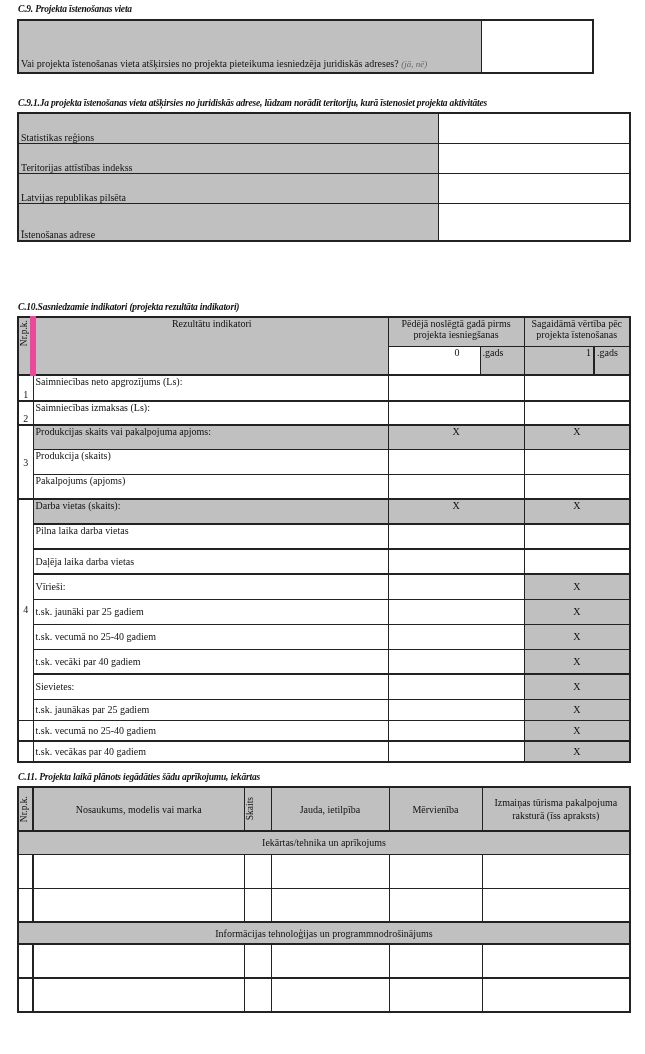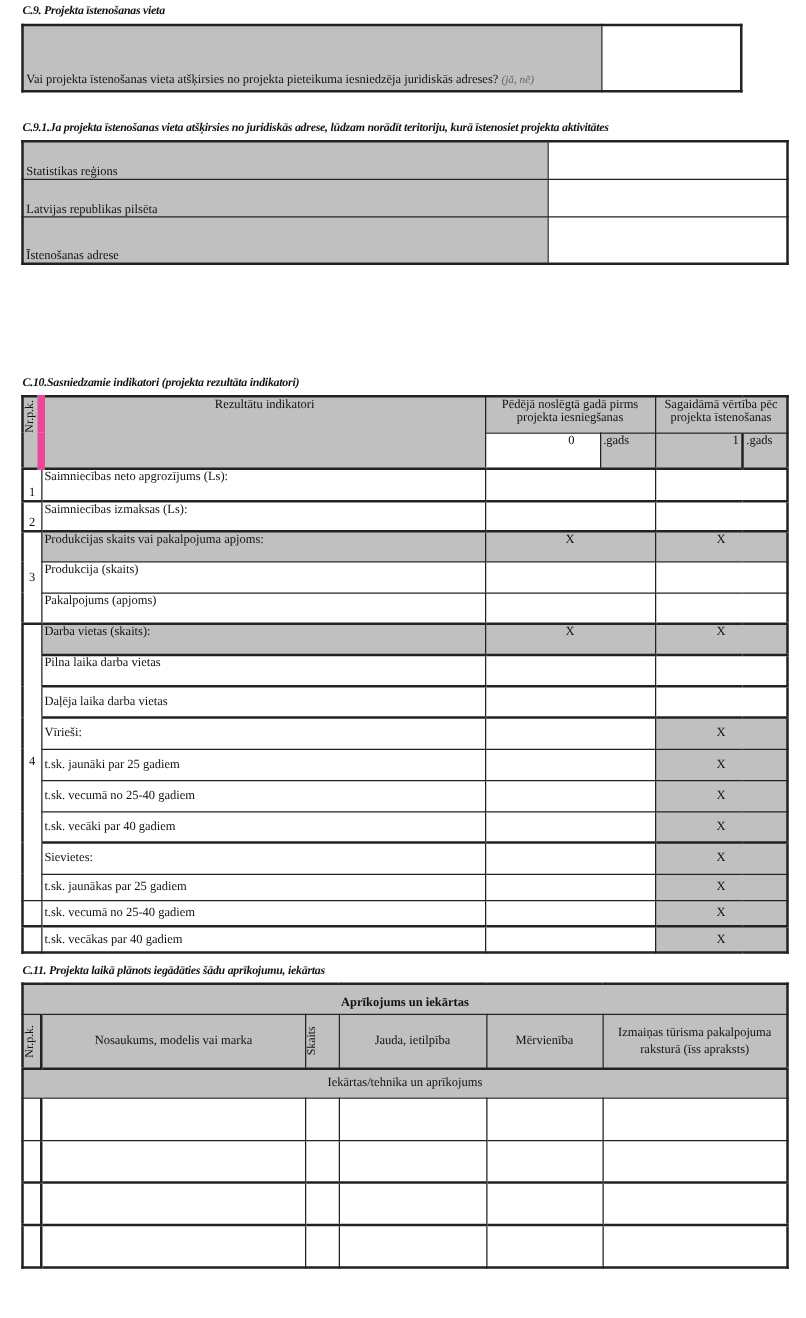--- a/index.html
+++ b/index.html
@@ -54,20 +54,24 @@
   <colgroup>
       <col style="width:420px">
       <col>
     </colgroup>
   <tbody>
       <tr style="height:30px">
         <td class="g" data-interactable="false">Statistikas reģions</td>
         <td class="w" data-interactable="true"></td>
       </tr>
   <tr style="height:30px">
+        <td class="g" data-interactable="false">Teritorijas attīstības indekss</td>
+        <td class="w" data-interactable="true"></td>
+      </tr>
+  <tr style="height:30px">
         <td class="g" data-interactable="false">Latvijas republikas pilsēta</td>
         <td class="w" data-interactable="true"></td>
       </tr>
   <tr style="height:38px">
         <td class="g" data-interactable="false">Īstenošanas adrese</td>
         <td class="w" data-interactable="true"></td>
       </tr>
 </tbody>
   </table>
 
@@ -192,23 +196,20 @@
 <table data-interactable="false" style="left:17px; top:786px; width:614px; border:2px solid #222;">
   <colgroup>
     <col style="width:15px">
       <col style="width:211px">
       <col style="width:27px">
     <col style="width:118px">
       <col style="width:93px">
       <col>
   </colgroup>
   <tbody>
-      <tr style="height:24px">
-    <td class="g c mid bold" colspan="6" data-interactable="false" style="padding-top:6px;">Aprīkojums un iekārtas</td>
-  </tr>
   <tr style="height:44px">
     <td class="g mid" data-interactable="false" style="padding:2px 0;">
           <div class="vert" data-interactable="false">Nr.p.k.</div>
         </td>
     <td class="g c mid" data-interactable="false" style="border-left:2px solid #222;">Nosaukums, modelis vai marka</td>
     <td class="g mid" data-interactable="false" style="padding:2px 0;">
           <div class="vert" data-interactable="false">Skaits</div>
         </td>
     <td class="g c mid" data-interactable="false">Jauda, ietilpība</td>
     <td class="g c mid" data-interactable="false">Mērvienība</td>
@@ -226,20 +227,23 @@
     <td class="w" data-interactable="true"></td>
   </tr>
   <tr style="height:34px">
     <td class="w" data-interactable="true"></td>
     <td class="w" data-interactable="true" style="border-left:2px solid #222;"></td>
     <td class="w" data-interactable="true"></td>
     <td class="w" data-interactable="true"></td>
     <td class="w" data-interactable="true"></td>
     <td class="w" data-interactable="true"></td>
   </tr>
+  <tr class="thick-top" style="height:22px">
+    <td class="g c mid" colspan="6" data-interactable="false">Informācijas tehnoloģijas un programmnodrošinājums</td>
+  </tr>
   <tr class="thick-top" style="height:34px">
     <td class="w" data-interactable="true"></td>
     <td class="w" data-interactable="true" style="border-left:2px solid #222;"></td>
     <td class="w" data-interactable="true"></td>
     <td class="w" data-interactable="true"></td>
     <td class="w" data-interactable="true"></td>
     <td class="w" data-interactable="true"></td>
   </tr>
   <tr class="thick-top" style="height:34px">
     <td class="w" data-interactable="true"></td>

